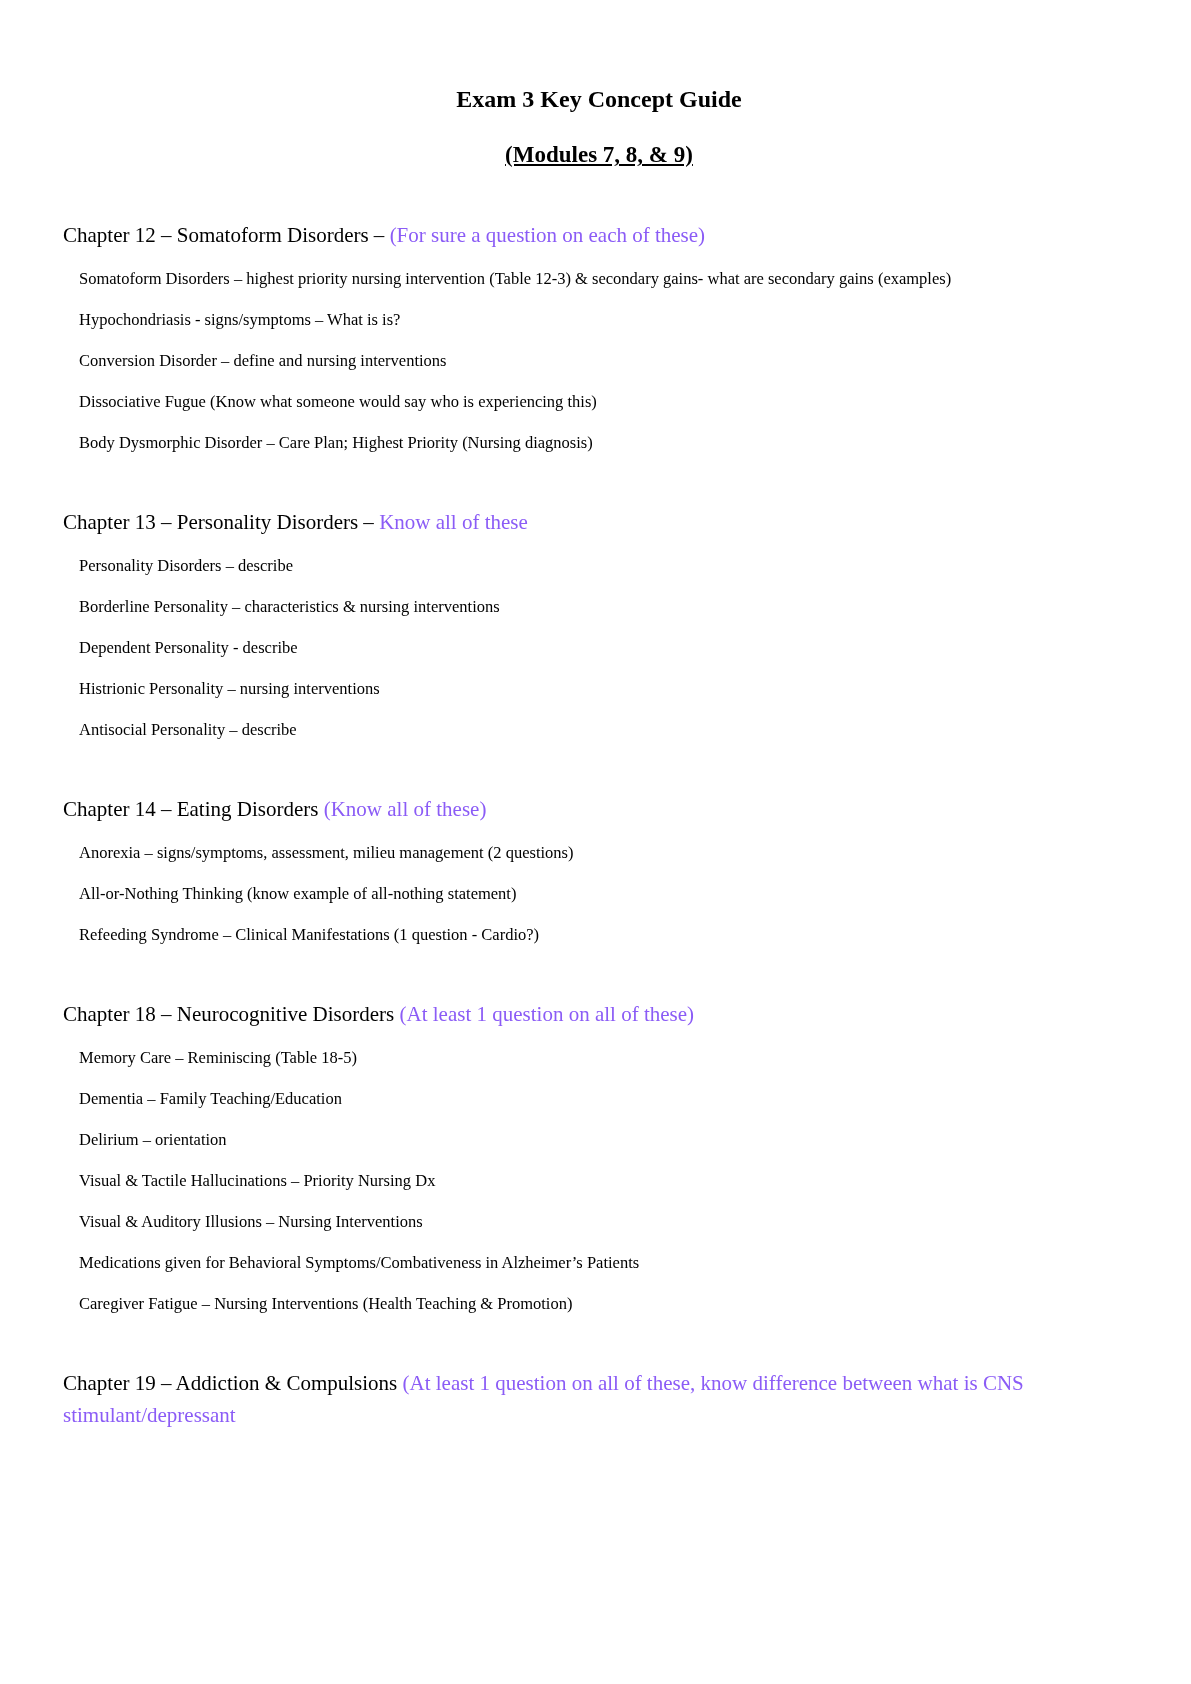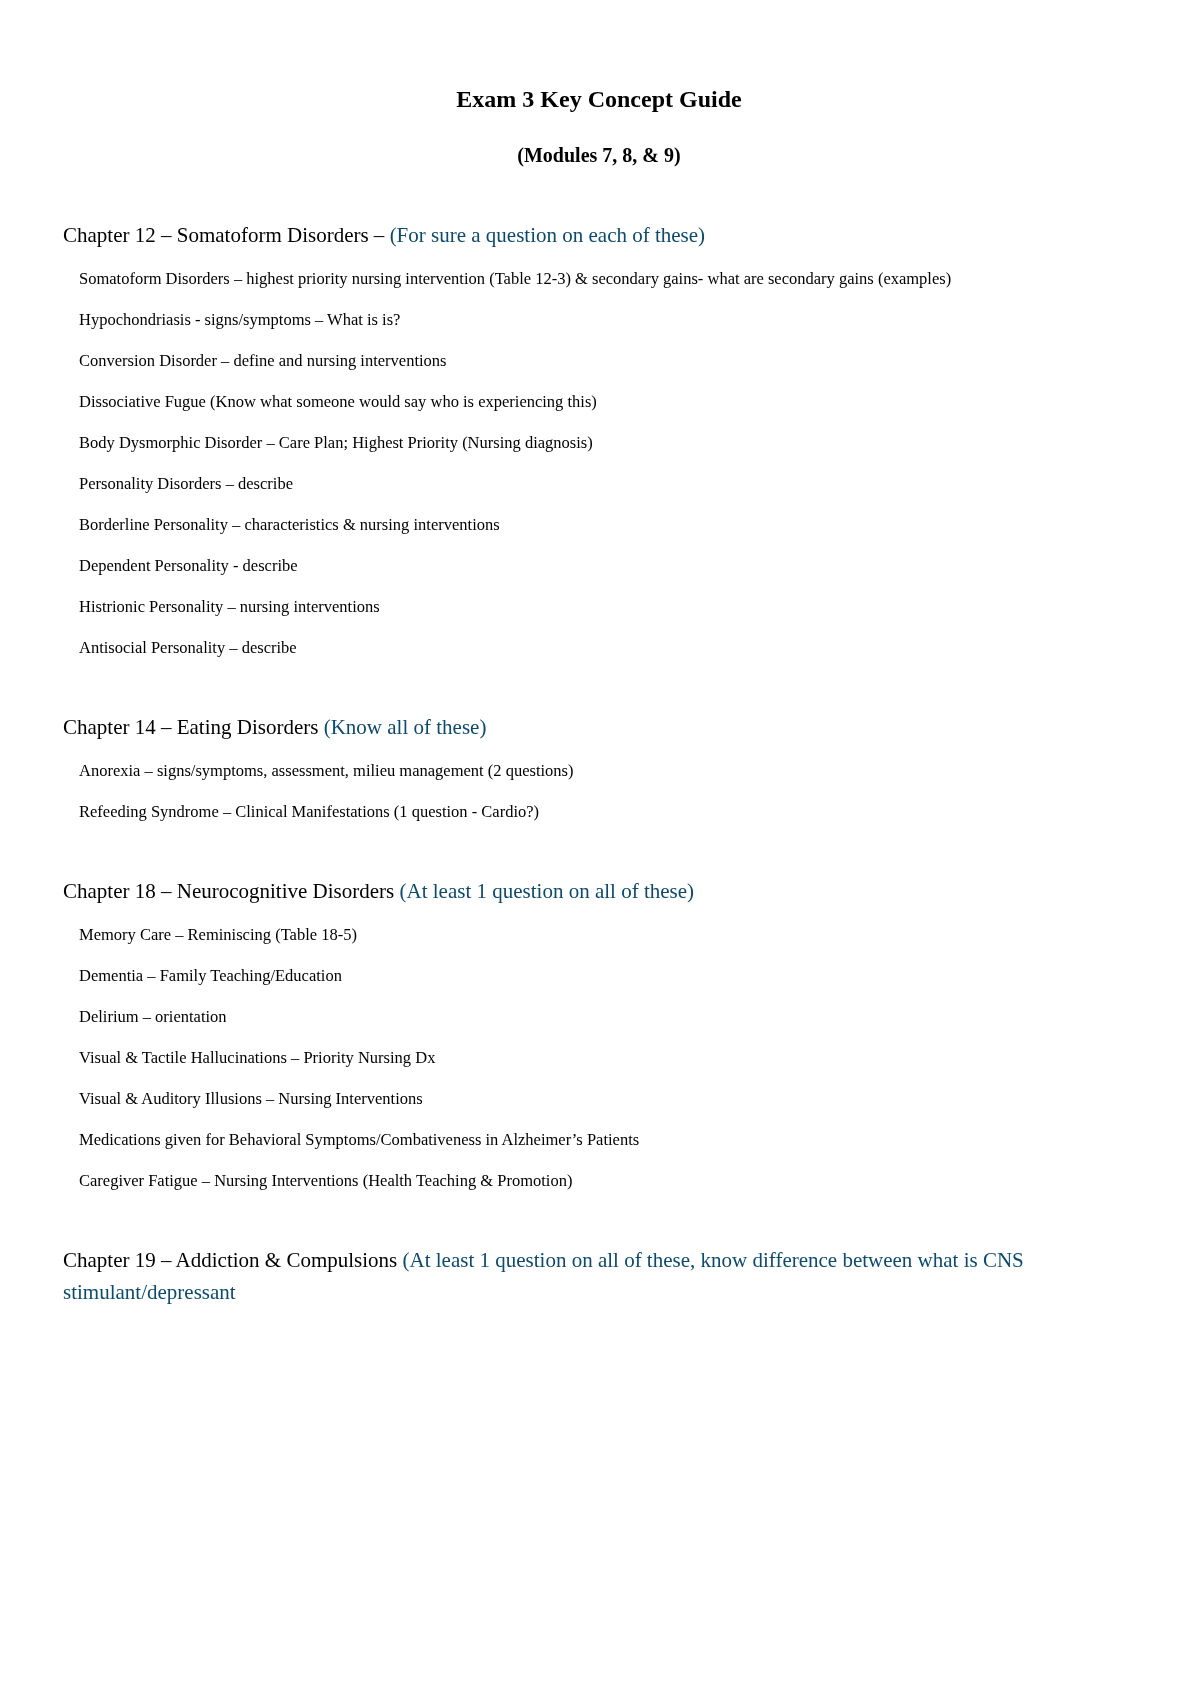--- a/index.html
+++ b/index.html
@@ -23,33 +23,34 @@
   }
   .doc-title {
     text-align: center;
     font-size: 24px;
     font-weight: bold;
     line-height: 30px;
     margin: 0 0 26px 0;
   }
   .doc-subtitle {
     text-align: center;
-    font-size: 20px;
+    font-size: 23px;
     font-weight: bold;
     line-height: 30px;
     margin: 0 0 24px 0;
+    text-decoration: underline;
   }
   .section-heading {
     font-size: 21px;
     line-height: 32px;
     margin: 49px 0 14px 0;
     font-weight: normal;
   }
   .heading-red {
-    color: #0c4a6e;
+    color: #8b5cf6;
     margin-top: 28px;
   }
   .para {
     font-size: 16.5px;
     line-height: 28px;
     margin: 0 0 13px 16px;
   }
 </style>
 </head>
 <body>
@@ -62,30 +63,32 @@
   <div>
     <h2 class="section-heading"><span>Chapter 12 – Somatoform Disorders – </span><span class="heading-red">(For sure a question on each of these)</span></h2>
     <p class="para">Somatoform Disorders – highest priority nursing intervention (Table 12-3) &amp; secondary gains- what are secondary gains (examples)</p>
     <p class="para">Hypochondriasis - signs/symptoms – What is is?</p>
     <p class="para">Conversion Disorder – define and nursing interventions</p>
     <p class="para">Dissociative Fugue (Know what someone would say who is experiencing this)</p>
     <p class="para">Body Dysmorphic Disorder – Care Plan; Highest Priority (Nursing diagnosis)</p>
   </div>
 
   <div>
+    <h2 class="section-heading"><span>Chapter 13 – Personality Disorders – </span><span class="heading-red">Know all of these</span></h2>
     <p class="para">Personality Disorders – describe</p>
     <p class="para">Borderline Personality – characteristics &amp; nursing interventions</p>
     <p class="para">Dependent Personality - describe</p>
     <p class="para">Histrionic Personality – nursing interventions</p>
     <p class="para">Antisocial Personality – describe</p>
   </div>
 
   <div>
     <h2 class="section-heading"><span>Chapter 14 – Eating Disorders </span><span class="heading-red">(Know all of these)</span></h2>
     <p class="para">Anorexia – signs/symptoms, assessment, milieu management (2 questions)</p>
+    <p class="para">All-or-Nothing Thinking (know example of all-nothing statement)</p>
     <p class="para">Refeeding Syndrome – Clinical Manifestations (1 question - Cardio?)</p>
   </div>
 
   <div>
     <h2 class="section-heading"><span>Chapter 18 – Neurocognitive Disorders </span><span class="heading-red">(At least 1 question on all of these)</span></h2>
     <p class="para">Memory Care – Reminiscing (Table 18-5)</p>
     <p class="para">Dementia – Family Teaching/Education</p>
     <p class="para">Delirium – orientation</p>
     <p class="para">Visual &amp; Tactile Hallucinations – Priority Nursing Dx</p>
     <p class="para">Visual &amp; Auditory Illusions – Nursing Interventions</p>

